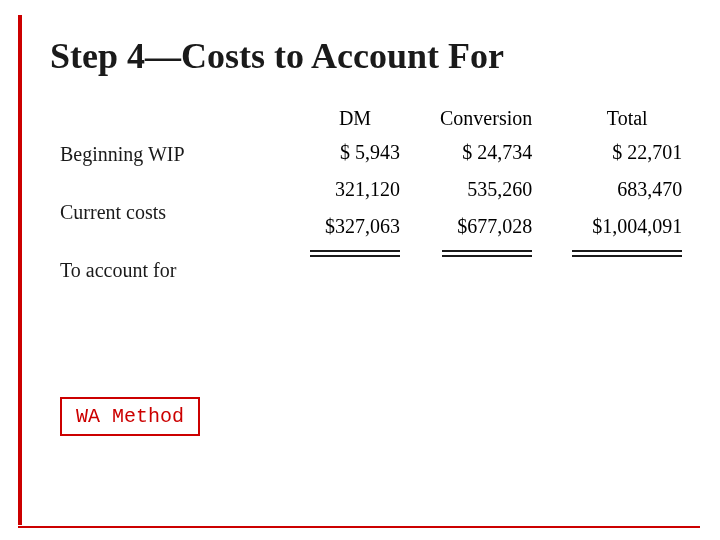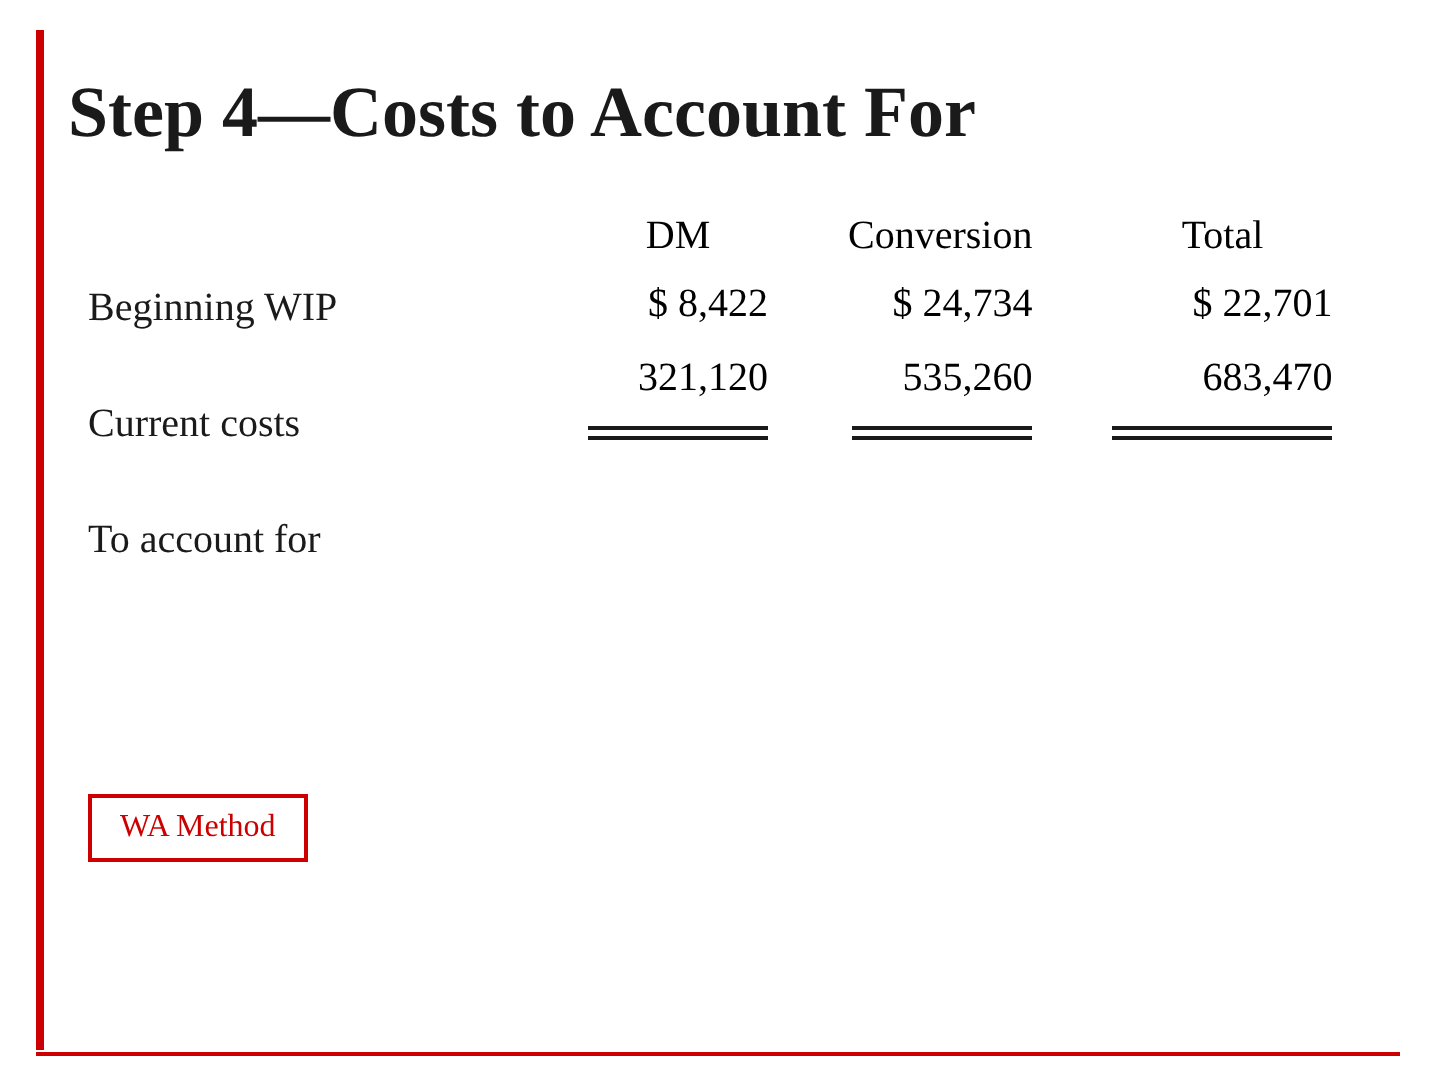--- a/index.html
+++ b/index.html
@@ -27,21 +27,21 @@
     .left-border {
       position: absolute;
       left: 18px;
       top: 15px;
       bottom: 15px;
       width: 4px;
       background: #cc0000;
     }
 
     .content {
-      margin-left: 4px;
+      margin-left: 20px;
       padding-top: 10px;
     }
 
     .title {
       font-size: 36px;
       font-weight: bold;
       color: #1a1a1a;
       margin-bottom: 30px;
       margin-top: 5px;
     }
@@ -60,22 +60,22 @@
       line-height: 1.7;
     }
 
     .wa-method-btn {
       display: inline-block;
       margin-top: 60px;
       margin-left: 10px;
       padding: 6px 14px;
       border: 2px solid #cc0000;
       color: #cc0000;
-      font-size: 16px;
-      font-family: Liberation Serif, serif;
+      font-size: 20px;
+      font-family: Liberation Mono, monospace;
       font-weight: normal;
       background: #ffffff;
     }
 
     .numbers-table {
       border-collapse: collapse;
       margin-left: 30px;
     }
 
     .numbers-table th {
@@ -129,28 +129,33 @@
       <table class="numbers-table">
         <thead>
           <tr>
             <th>DM</th>
             <th>Conversion</th>
             <th>Total</th>
           </tr>
         </thead>
         <tbody>
           <tr>
-            <td>$ 8,422</td>
+            <td>$ 5,943</td>
             <td>$ 24,734</td>
             <td>$ 22,701</td>
           </tr>
           <tr>
             <td class="underlined-value">321,120</td>
             <td class="underlined-value">535,260</td>
             <td class="underlined-value">683,470</td>
+          </tr>
+          <tr>
+            <td>$327,063</td>
+            <td>$677,028</td>
+            <td>$1,004,091</td>
           </tr>
           <tr>
             <td>
               <div class="double-rule">
                 <div class="rule-line" style="width: 90px;"></div>
                 <div class="rule-line" style="width: 90px;"></div>
               </div>
             </td>
             <td>
               <div class="double-rule">

